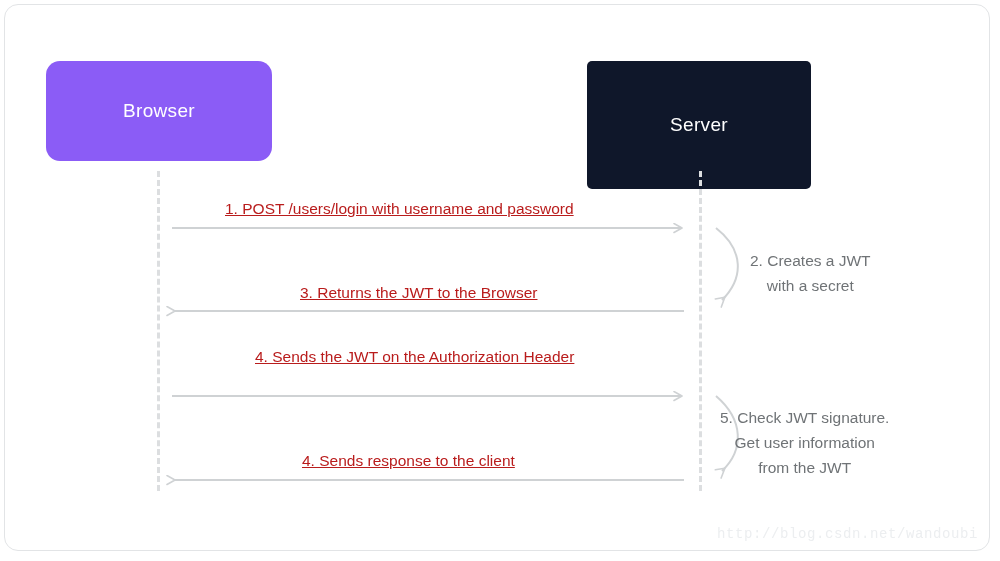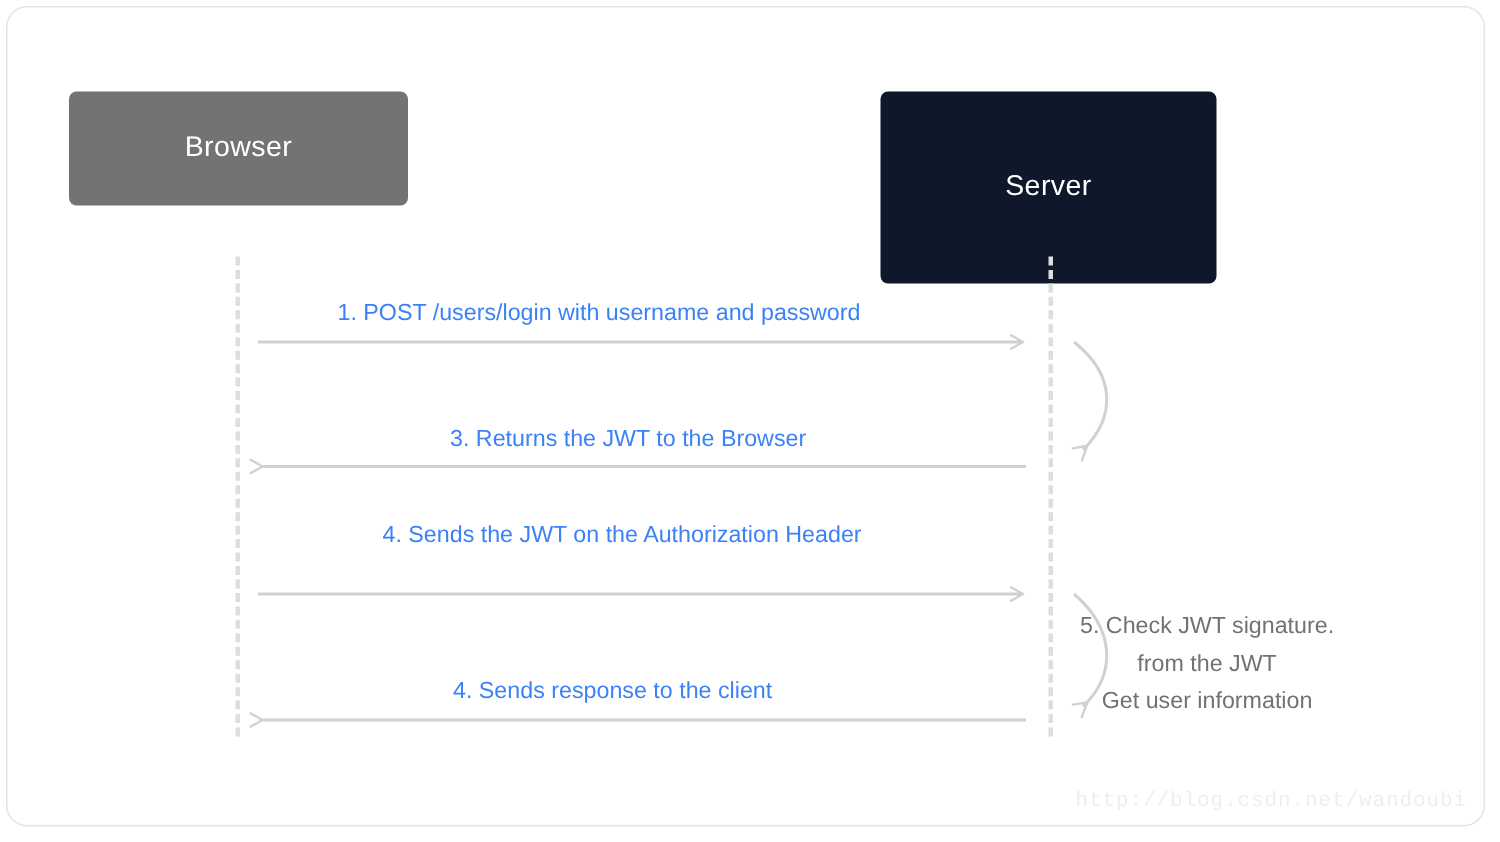--- a/index.html
+++ b/index.html
@@ -43,22 +43,23 @@
     justify-content: center;
     color: #ffffff;
     font-size: 19px;
     font-weight: 400;
     letter-spacing: 0.3px;
   }
   .actor-browser {
     left: 46px;
     top: 61px;
     width: 226px;
-    height: 76px;
-    background: #737373;
+    height: 100px;
+    background: #8b5cf6;
+    border-radius: 14px;
   }
   .actor-server {
     left: 587px;
     top: 61px;
     width: 224px;
     height: 128px;
     background: #0f172a;
   }
 
   
@@ -78,23 +79,24 @@
     left: 0;
     top: 0;
     width: 1000px;
     height: 561px;
     pointer-events: none;
   }
 
   
   .msg-label {
     position: absolute;
-    color: #3b82f6;
+    color: #b91c1c;
     font-size: 15.5px;
     white-space: nowrap;
+    text-decoration: underline;
   }
 
   
   .note {
     position: absolute;
     color: #6f7376;
     font-size: 15.5px;
     line-height: 25px;
     text-align: center;
     white-space: nowrap;
@@ -155,21 +157,25 @@
   </svg>
 
   <div class="msg-label" style="left:225px; top:200px;">1. POST /users/login with username and password</div>
 
   <div class="msg-label" style="left:288px; top:284px;margin-left:12px;">3. Returns the JWT to the Browser</div>
 
   <div class="msg-label" style="left:255px; top:348px;">4. Sends the JWT on the Authorization Header</div>
 
   <div class="msg-label" style="left:302px; top:452px;">4. Sends response to the client</div>
 
+  <div class="note" style="left:750px; top:248px;">
+    <div>2. Creates a JWT</div>
+    <div>with a secret</div>
+  </div>
 
   <div class="note" style="left:720px; top:405px;">
     <div>5. Check JWT signature.</div>
+    <div>Get user information</div>
     <div>from the JWT</div>
-    <div>Get user information</div>
   </div>
 
   <div class="watermark">http://blog.csdn.net/wandoubi</div>
 </div>
 
 </body></html>

